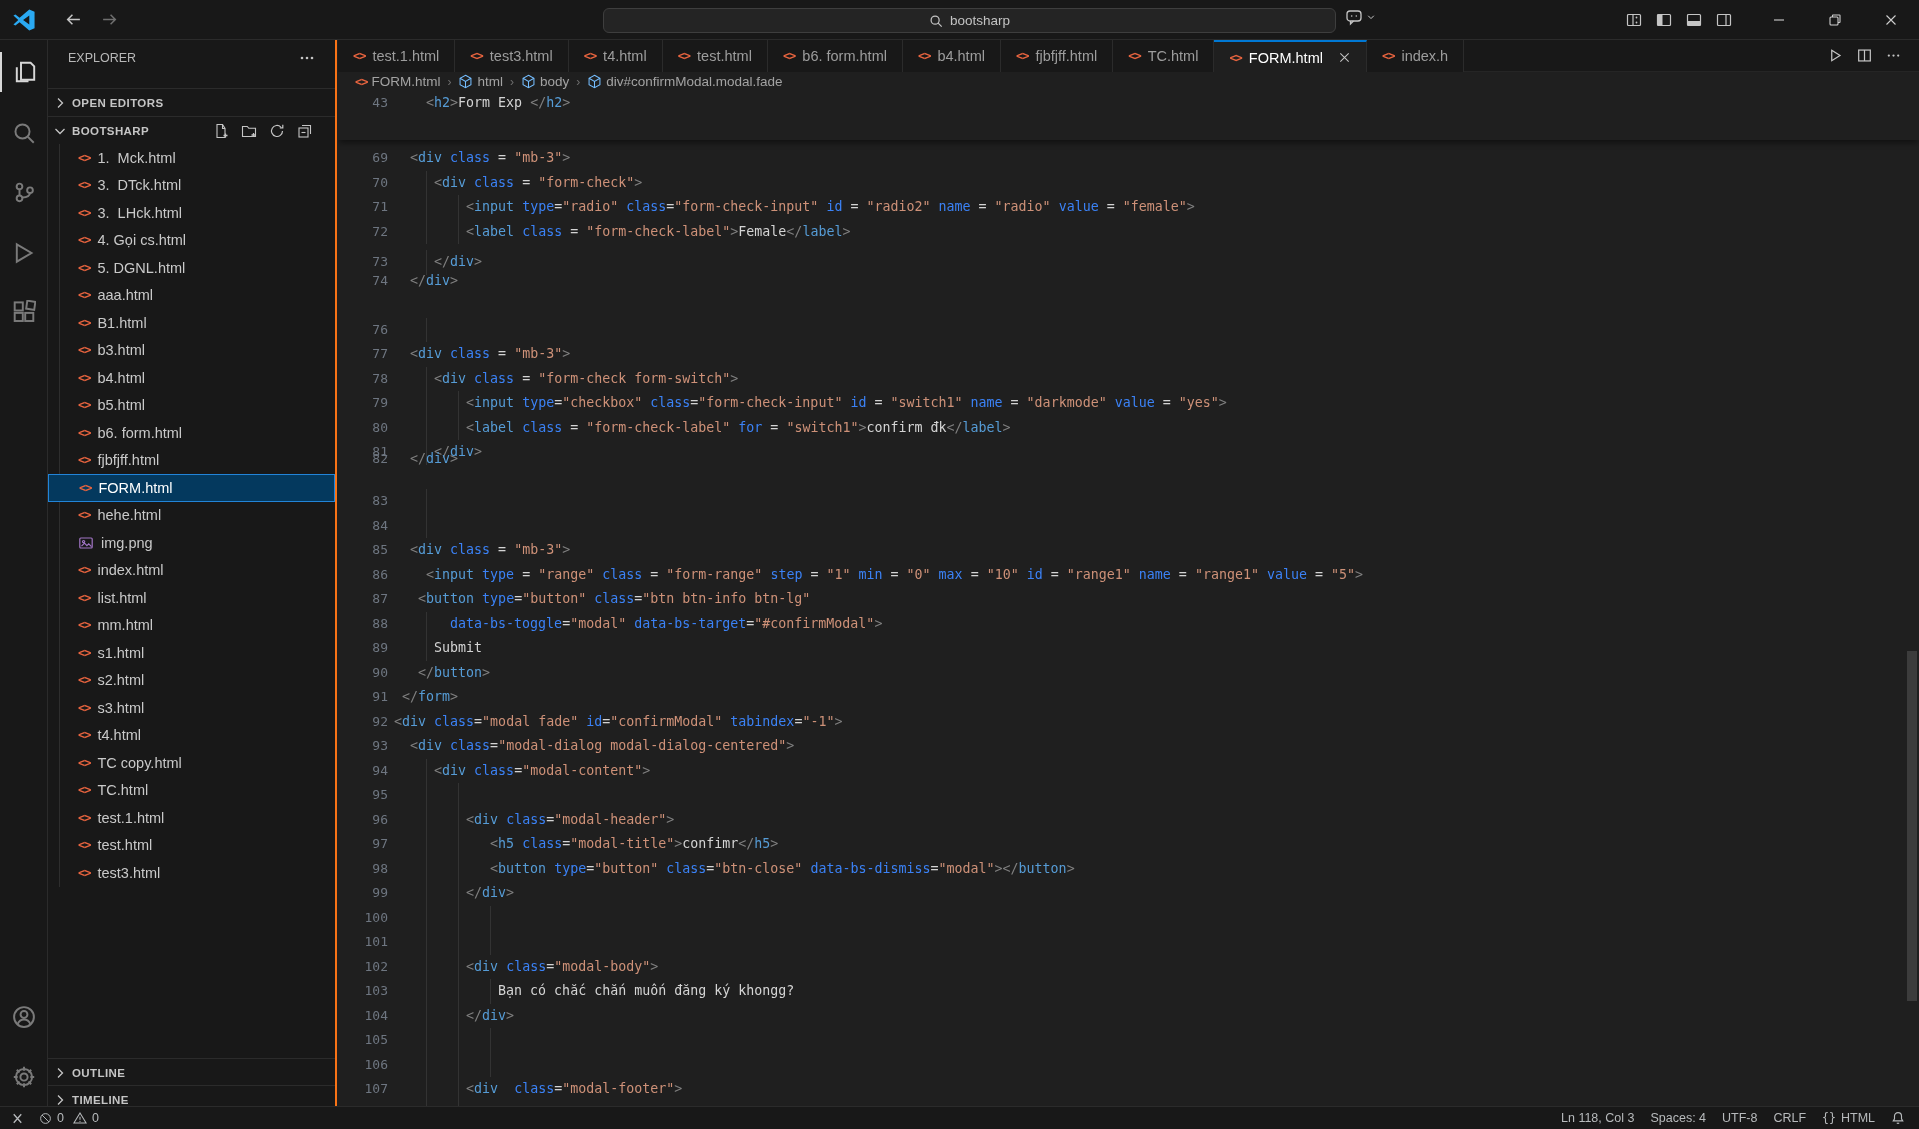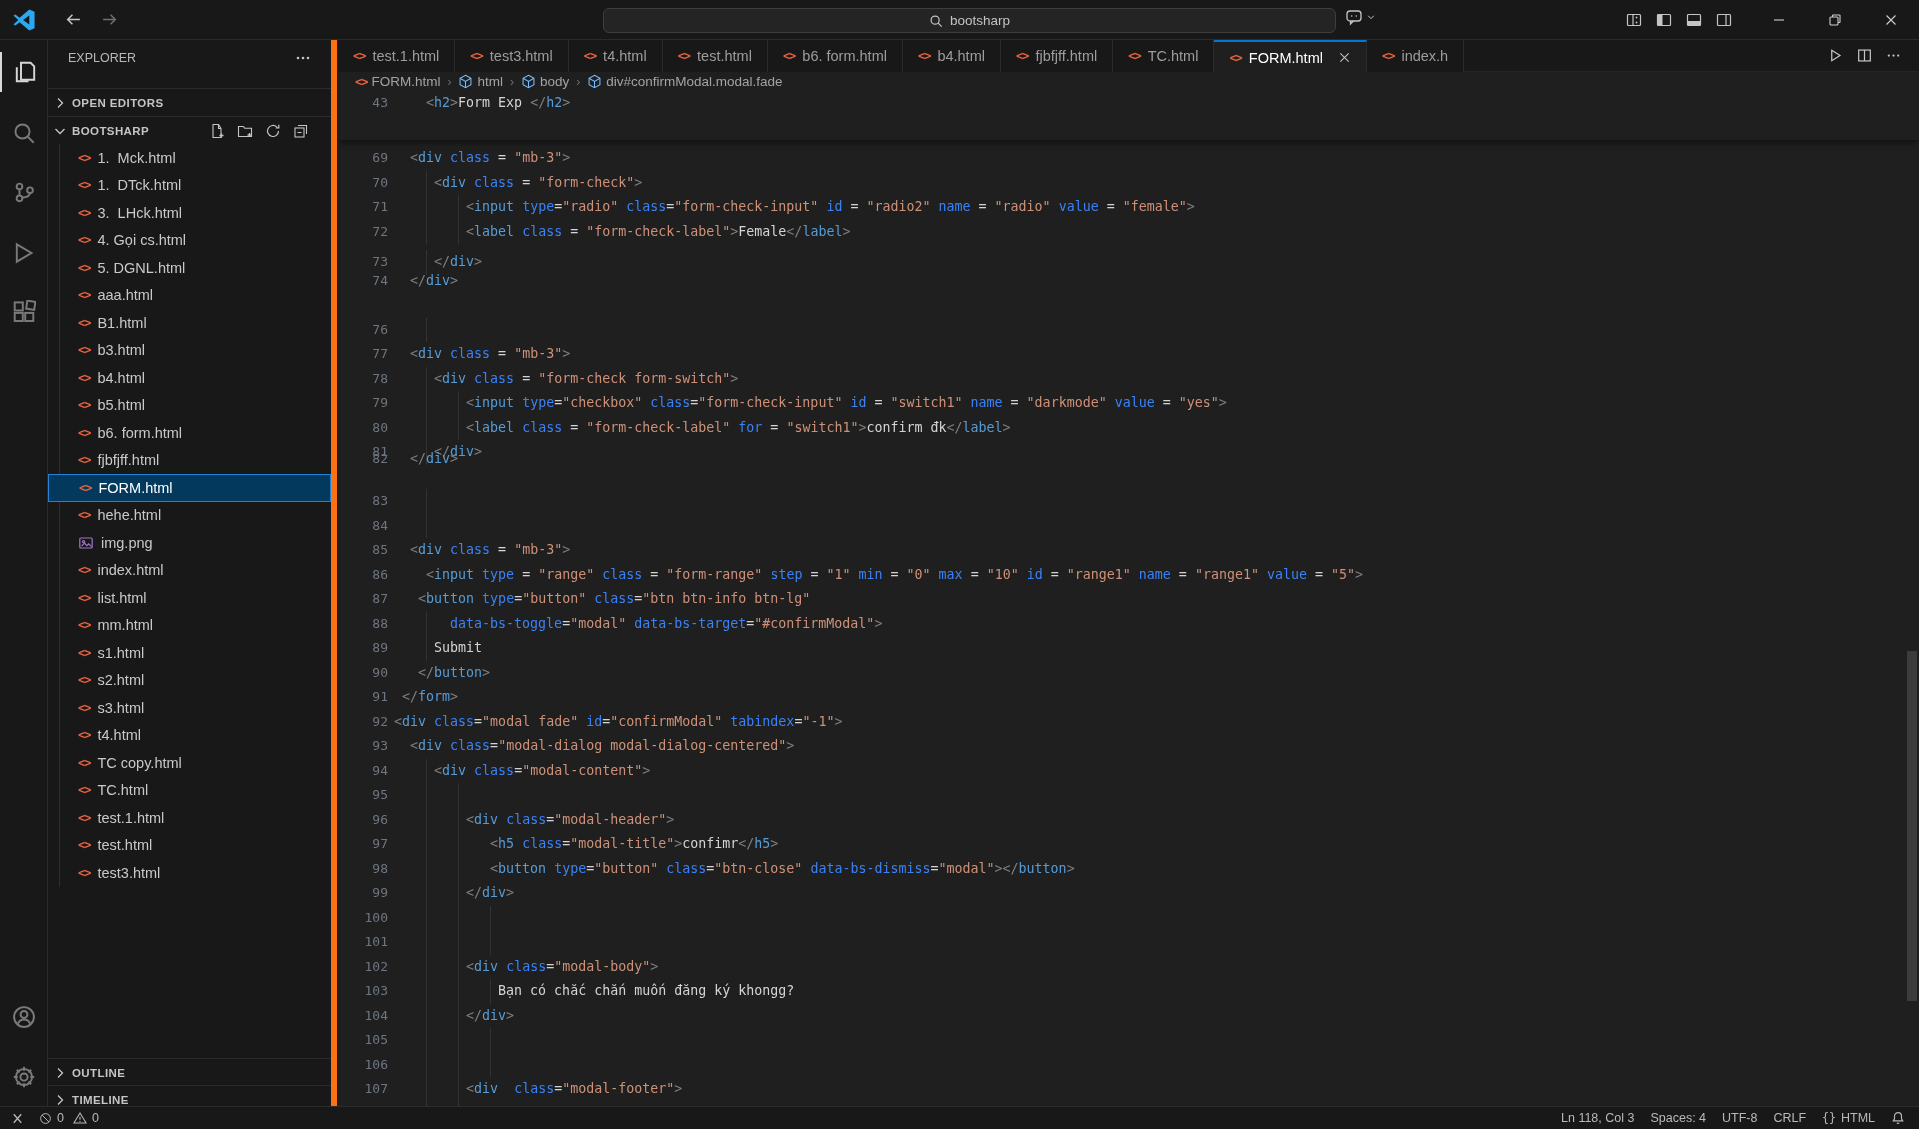--- a/index.html
+++ b/index.html
@@ -31,21 +31,21 @@
 
   
   .activitybar { position:absolute; top:40px; left:0; width:48px; height:1066px;
     background:#181818; border-right:1px solid #2b2b2b; z-index:40; }
   .act-item { position:absolute; left:0; width:47px; height:48px; display:flex; align-items:center; justify-content:center; color:#7a7a7a; }
   .act-item.active { color:#d7d7d7; }
   .act-item.active::before { content:""; position:absolute; left:0; top:4px; bottom:4px; width:2px; background:#d7d7d7; }
 
   
   .sidebar { position:absolute; top:40px; left:48px; width:289px; height:1066px;
-    background:#181818; border-right:6px solid #f97316; z-index:30; overflow:hidden; }
+    background:#181818; border-right:2px solid #f97316; z-index:30; overflow:hidden; }
   .sb-header { position:absolute; top:0; left:0; right:0; height:36px; display:flex; align-items:center;
     padding-left:20px; font-size:12.5px; color:#b8b8b8; }
   .sb-header .more { position:absolute; right:20px; top:10px; color:#c5c5c5; }
   .section-row { position:absolute; left:0; right:0; height:28px; display:flex; align-items:center;
     gap:4px; padding-left:4px; border-top:1px solid #2b2b2b; color:#c5c5c5; }
   .section-row .lbl { font-weight:bold; font-size:11.5px; letter-spacing:.4px; color:#c5c5c5; }
   .sec-actions { position:absolute; right:22px; top:6px; display:flex; gap:12px; color:#c5c5c5; }
   .file-list { position:absolute; top:104px; left:0; right:0; }
   .tree-guide { position:absolute; left:11px; top:104px; height:743px; width:1px; background:#2e2e2e; }
   .file-row { position:relative; height:27.5px; display:flex; align-items:center; padding-left:30px; gap:7px; }
@@ -306,21 +306,21 @@
     </div>
 
     <div class="tree-guide"></div>
     <div class="file-list" id="filelist">
         <div class="file-row">
           <span class="html-ico ico">&lt;&gt;</span>
           <span class="fname">1.  Mck.html</span>
         </div>
         <div class="file-row">
           <span class="html-ico ico">&lt;&gt;</span>
-          <span class="fname">1.  DTck.html</span>
+          <span class="fname">3.  DTck.html</span>
         </div>
         <div class="file-row">
           <span class="html-ico ico">&lt;&gt;</span>
           <span class="fname">3.  LHck.html</span>
         </div>
         <div class="file-row">
           <span class="html-ico ico">&lt;&gt;</span>
           <span class="fname">4. Gọi cs.html</span>
         </div>
         <div class="file-row">

